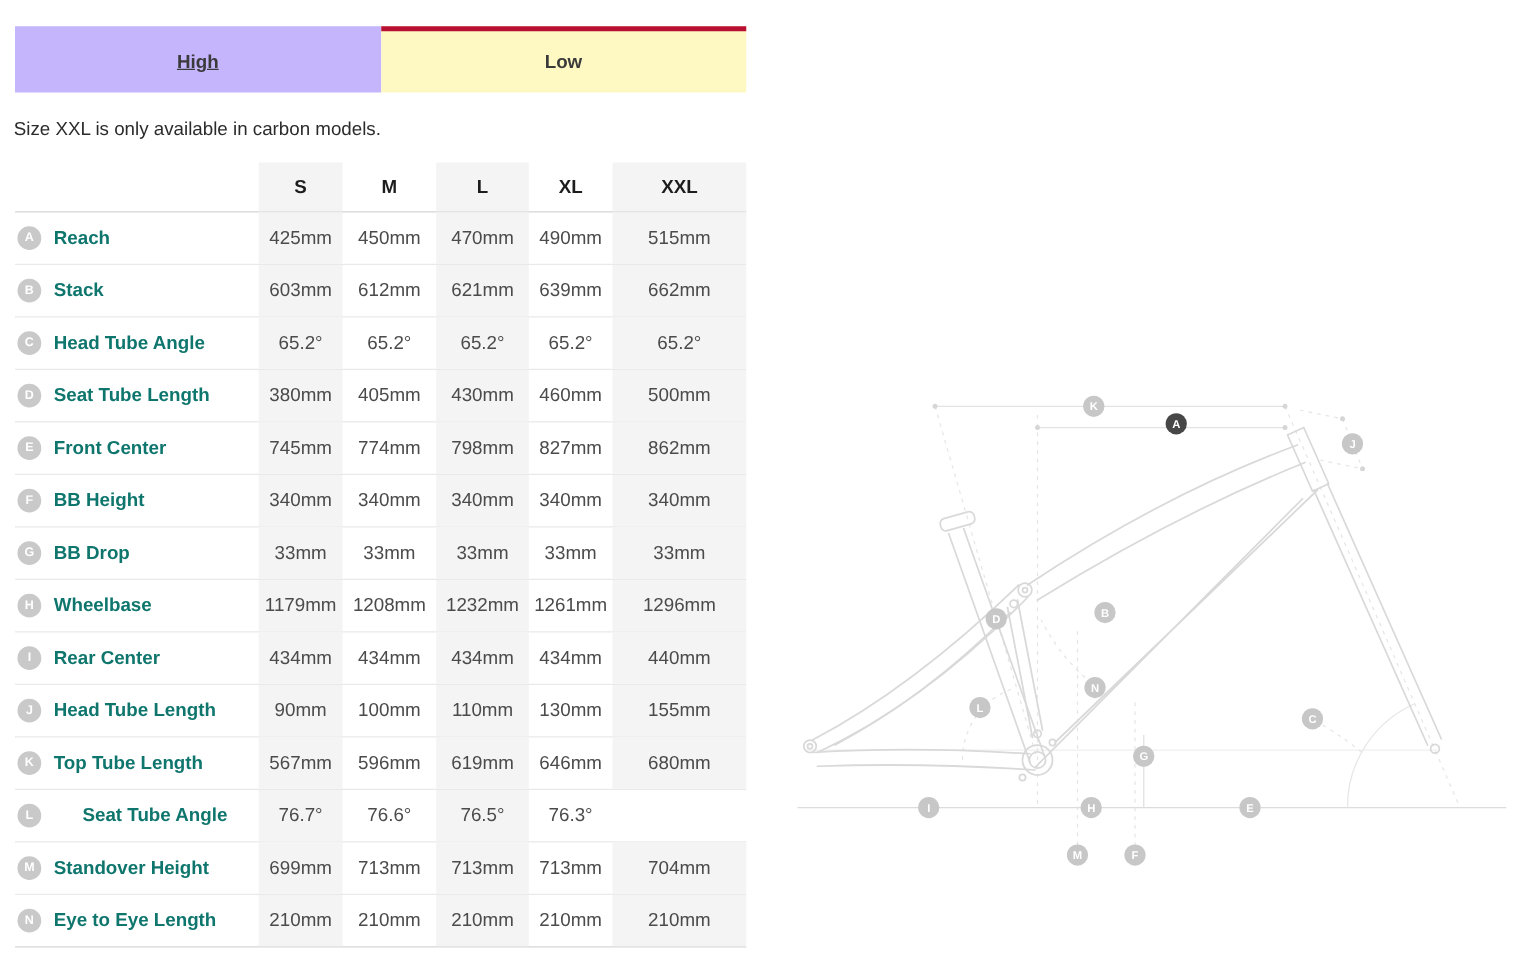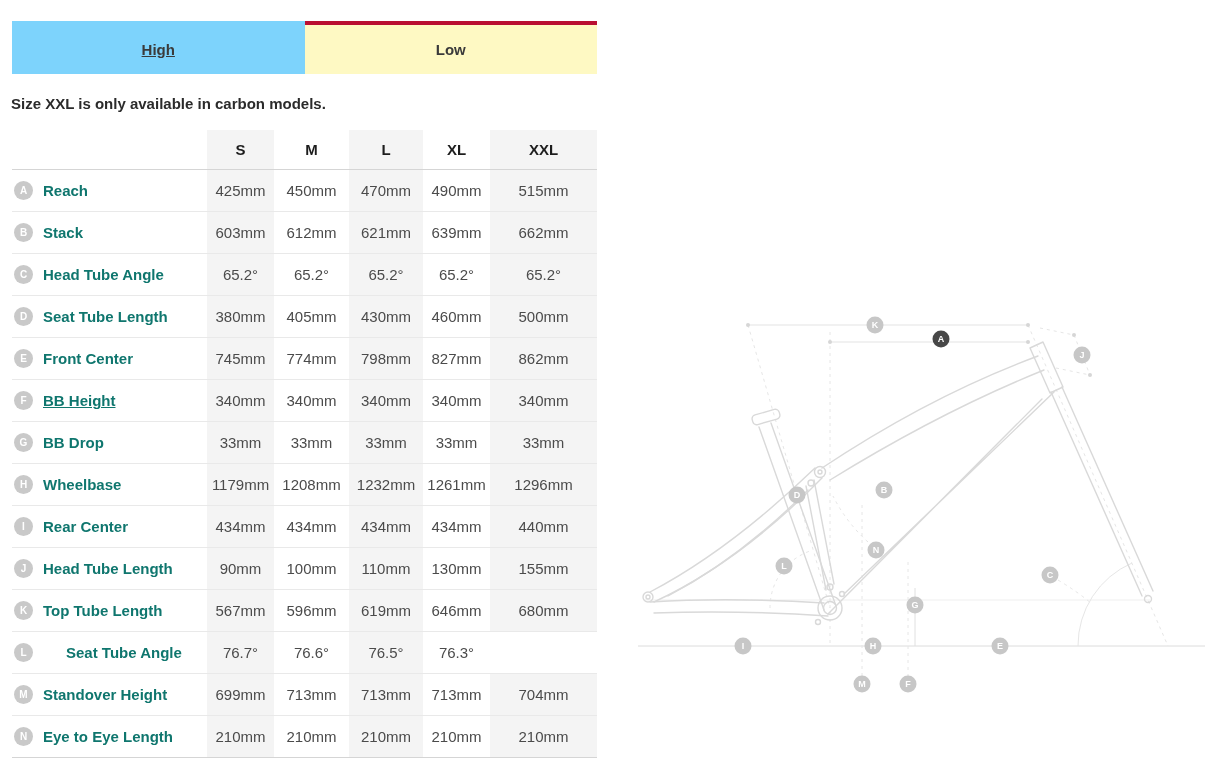--- a/index.html
+++ b/index.html
@@ -8,24 +8,24 @@
     background:#ffffff; font-family:"Liberation Sans", sans-serif;
   }
   
   .tabs { position:absolute; left:12px; top:21px; width:585px; display:flex; }
   .tab {
     box-sizing:border-box; flex:1; height:53px;
     display:flex; align-items:center; justify-content:center;
     font-size:15px; font-weight:600; color:#3a3a3a; cursor:pointer;
     border-top:4px solid transparent;
   }
-  .tab:not(.active) { background:#7dd3fc;text-decoration:underline; }
+  .tab:not(.active) { background:#c4b5fd;text-decoration:underline; }
   .tab.active { background:#fef9c3; border-top-color:#b90f32; }
   
-  .note { position:absolute; left:11px; top:95px; margin:0; font-size:15px; color:#2b2b2b;font-weight:bold; }
+  .note { position:absolute; left:11px; top:95px; margin:0; font-size:15px; color:#2b2b2b; }
   
   .geo-table { position:absolute; left:12px; top:130px; width:585px; }
   .g-row {
     display:grid; grid-template-columns:195px 67px 75px 74px 67px 107px;
     box-sizing:border-box; height:42px; border-bottom:1px solid #e9e9e9;
   }
   .g-row.g-head { height:40px; border-bottom:1px solid #d5d5d5; }
   .g-row:last-child { border-bottom:1px solid #d5d5d5; }
   .g-cell { display:flex; align-items:center; min-width:0; }
   .g-val { justify-content:center; font-size:15px; color:#4b4b4b; }
@@ -117,21 +117,21 @@
       </div>
       <div class="g-cell g-val shaded">745mm</div>
       <div class="g-cell g-val">774mm</div>
       <div class="g-cell g-val shaded">798mm</div>
       <div class="g-cell g-val">827mm</div>
       <div class="g-cell g-val shaded">862mm</div>
     </div>
     <div class="g-row">
       <div class="g-cell g-label-cell">
         <div class="row-badge" style="display: flex;">F</div>
-        <div class="row-label" style="display: inline; text-decoration: underline;">BB Height</div>
+        <div class="row-label" style="display: inline;">BB Height</div>
       </div>
       <div class="g-cell g-val shaded">340mm</div>
       <div class="g-cell g-val">340mm</div>
       <div class="g-cell g-val shaded">340mm</div>
       <div class="g-cell g-val">340mm</div>
       <div class="g-cell g-val shaded">340mm</div>
     </div>
     <div class="g-row">
       <div class="g-cell g-label-cell">
         <div class="row-badge" style="display: flex;">G</div>

